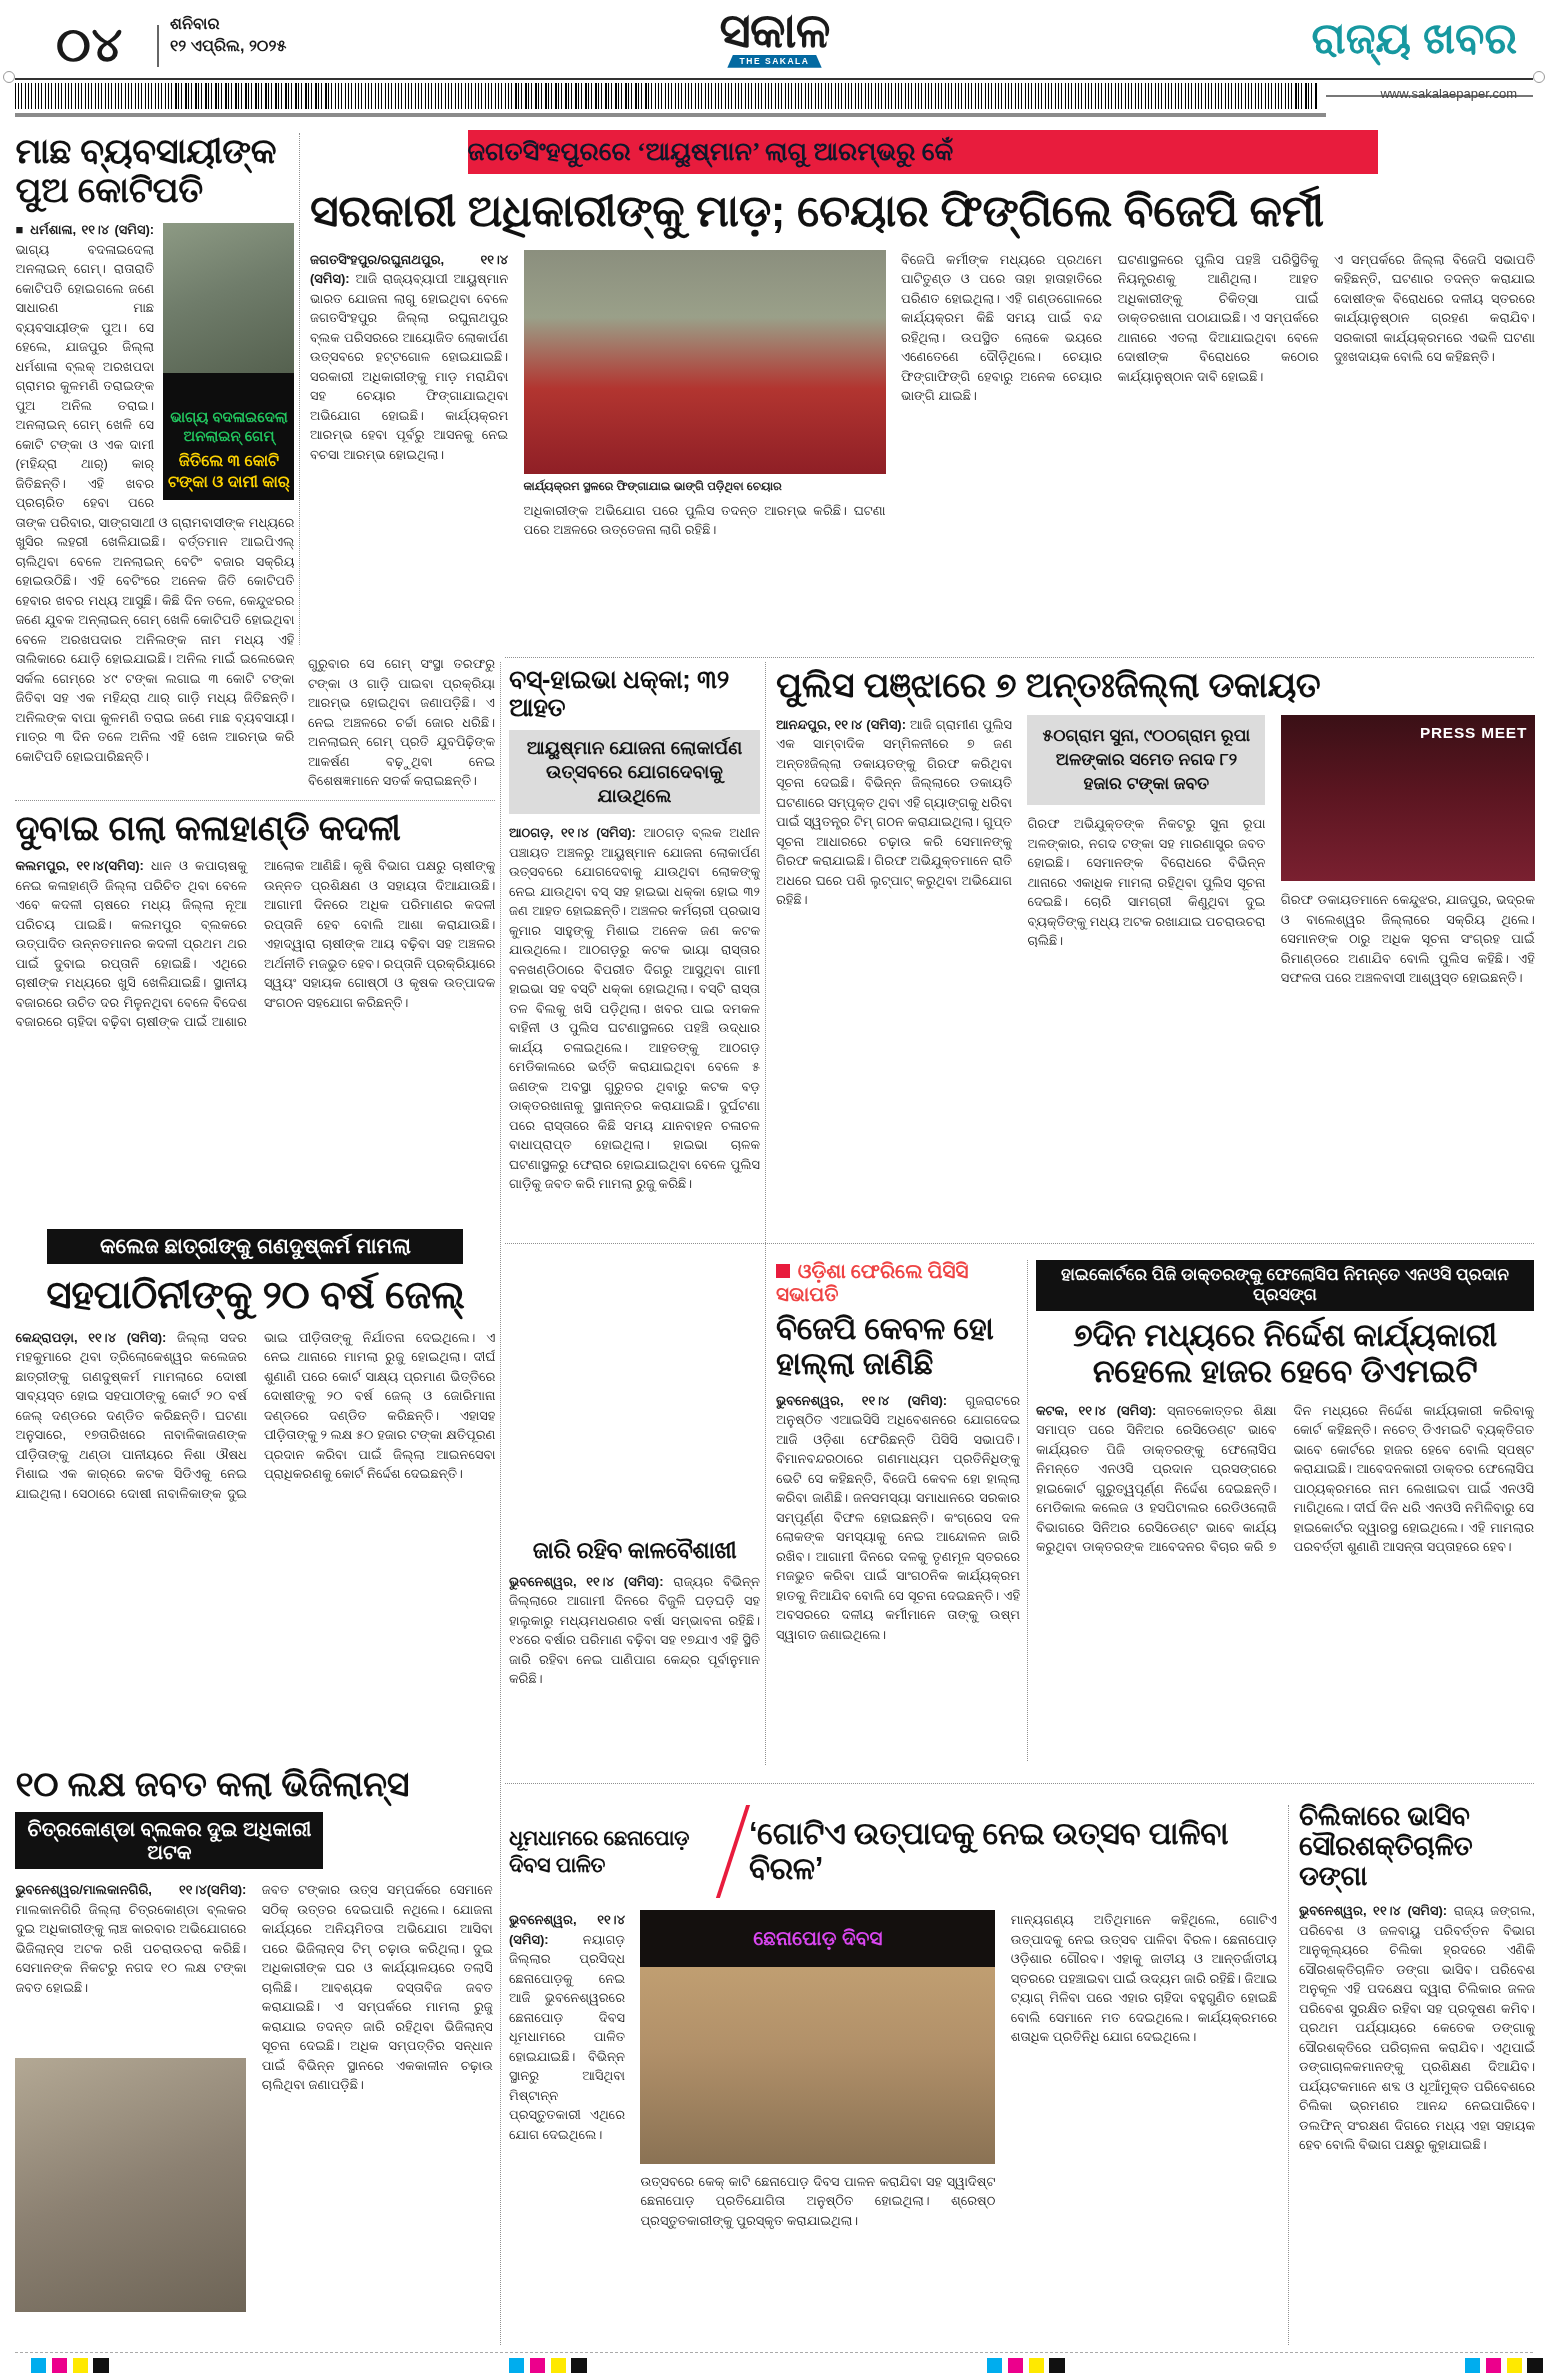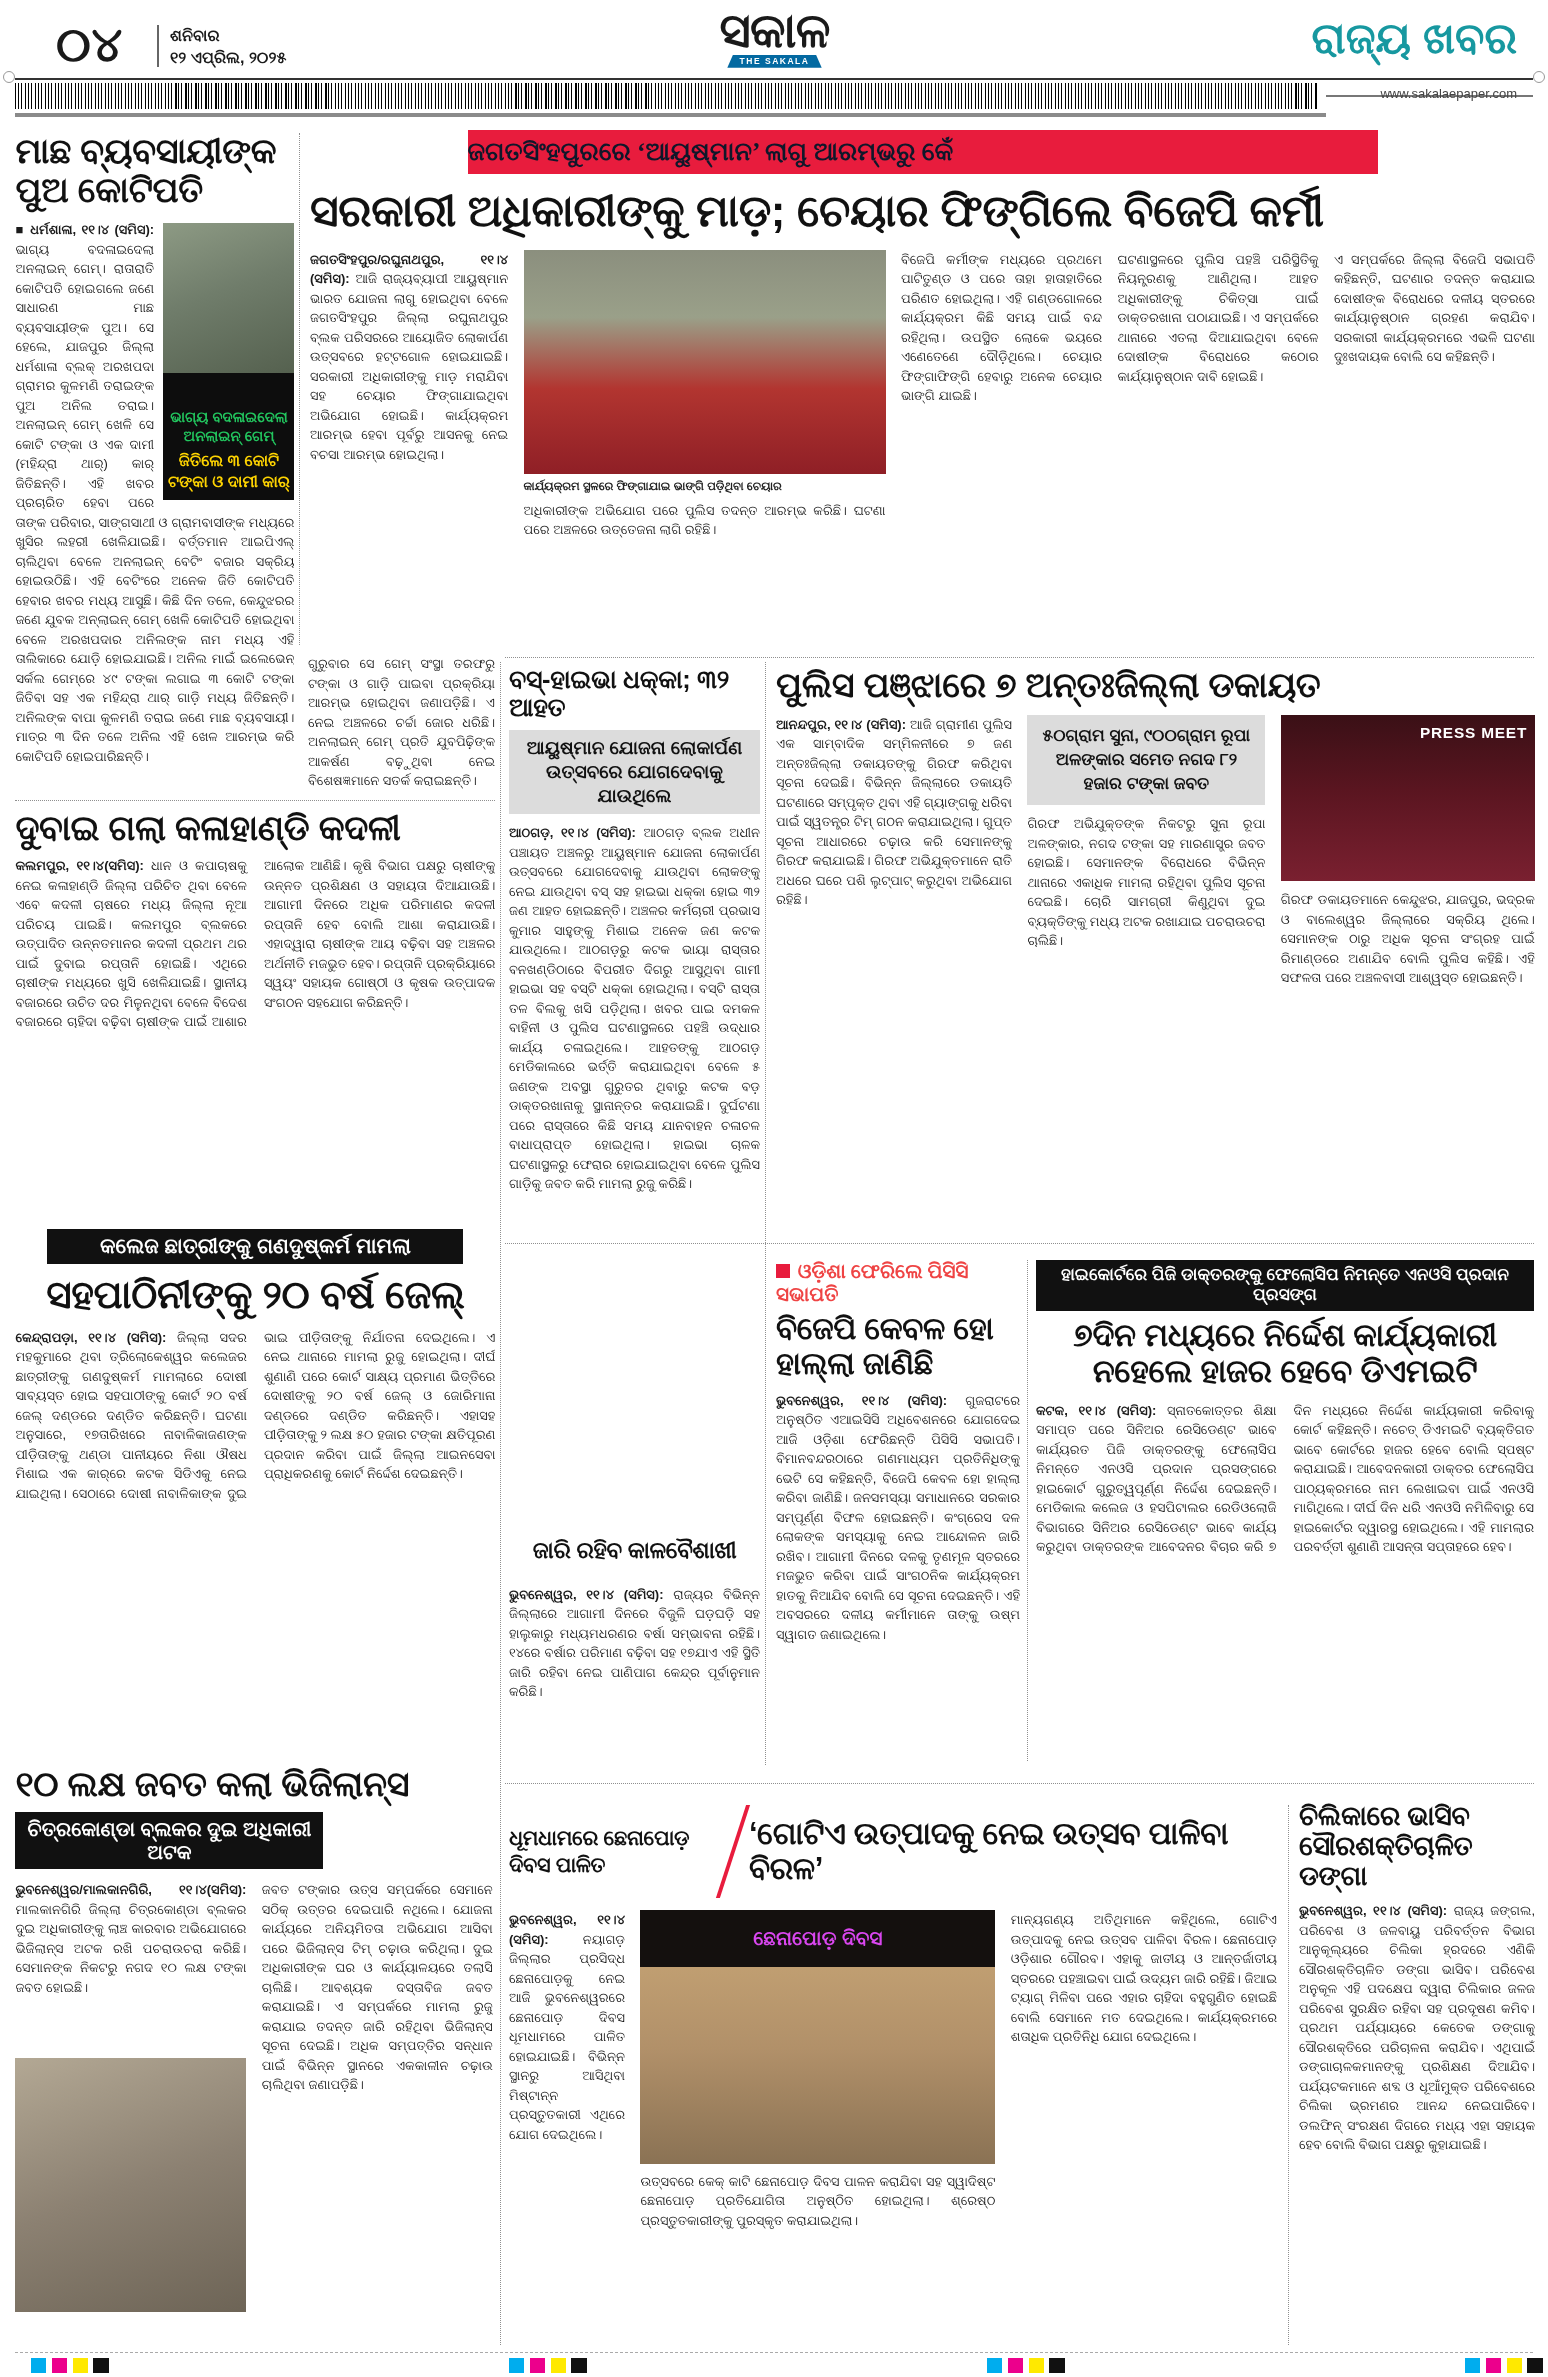--- a/index.html
+++ b/index.html
@@ -62,21 +62,21 @@
 </head>
 <body>
 
 <div class="page">
 
   <div class="abs reg-circle" style="left:3.1px;top:71px;"></div>
   <div class="abs reg-circle" style="right:3.1px;top:71px;"></div>
 
   <div class="abs pagenum" style="left:56px;top:17px;">୦୪</div>
   <div class="abs hdr-sep" style="left:157px;top:25px;height:42px;"></div>
-  <div class="abs hdr-date" style="left:170px;top:25px;">
+  <div class="abs hdr-date" style="left:170px;top:13px;">
     <div>ଶନିବାର</div>
     <div>୧୨ ଏପ୍ରିଲ, ୨୦୨୫</div>
   </div>
   <div class="abs masthead" style="left:651px;top:7.7px;">
     <div class="m-title">ସକାଳ</div>
     <div class="m-sub">THE SAKALA</div>
   </div>
   <div class="abs section-title" style="right:31px;top:14px;">ରାଜ୍ୟ ଖବର</div>
 
   <div class="abs rule-top" style="left:15.4px;top:78px;width:1518px;height:2.3px;"></div>
@@ -142,21 +142,21 @@
     <div class="hl" style="font-size:25.4px;">ବସ୍-ହାଇଭା ଧକ୍କା; ୩୨ ଆହତ</div>
     <div class="graybox" style="font-size:18.5px;padding:6.2px 7.7px;margin-top:7.7px;line-height:1.3;">ଆୟୁଷ୍ମାନ ଯୋଜନା ଲୋକାର୍ପଣ ଉତ୍ସବରେ ଯୋଗଦେବାକୁ ଯାଉଥିଲେ</div>
     <div class="body-txt" style="margin-top:9.3px;height:756px;">
       <span class="dl">ଆଠଗଡ଼, ୧୧।୪ (ସମିସ):</span>
       <span>ଆଠଗଡ଼ ବ୍ଲକ ଅଧୀନ ପଞ୍ଚାୟତ ଅଞ୍ଚଳରୁ ଆୟୁଷ୍ମାନ ଯୋଜନା ଲୋକାର୍ପଣ ଉତ୍ସବରେ ଯୋଗଦେବାକୁ ଯାଉଥିବା ଲୋକଙ୍କୁ ନେଇ ଯାଉଥିବା ବସ୍ ସହ ହାଇଭା ଧକ୍କା ହୋଇ ୩୨ ଜଣ ଆହତ ହୋଇଛନ୍ତି। ଅଞ୍ଚଳର କର୍ମଚାରୀ ପ୍ରଭାସ କୁମାର ସାହୁଙ୍କୁ ମିଶାଇ ଅନେକ ଜଣ କଟକ ଯାଉଥିଲେ। ଆଠଗଡ଼ରୁ କଟକ ଭାୟା ରାସ୍ତାର ବନଖଣ୍ଡିଠାରେ ବିପରୀତ ଦିଗରୁ ଆସୁଥିବା ଗାମୀ ହାଇଭା ସହ ବସ୍‌ଟି ଧକ୍କା ହୋଇଥିଲା। ବସ୍‌ଟି ରାସ୍ତା ତଳ ବିଲକୁ ଖସି ପଡ଼ିଥିଲା। ଖବର ପାଇ ଦମକଳ ବାହିନୀ ଓ ପୁଲିସ ଘଟଣାସ୍ଥଳରେ ପହଞ୍ଚି ଉଦ୍ଧାର କାର୍ଯ୍ୟ ଚଳାଇଥିଲେ। ଆହତଙ୍କୁ ଆଠଗଡ଼ ମେଡିକାଲରେ ଭର୍ତ୍ତି କରାଯାଇଥିବା ବେଳେ ୫ ଜଣଙ୍କ ଅବସ୍ଥା ଗୁରୁତର ଥିବାରୁ କଟକ ବଡ଼ ଡାକ୍ତରଖାନାକୁ ସ୍ଥାନାନ୍ତର କରାଯାଇଛି। ଦୁର୍ଘଟଣା ପରେ ରାସ୍ତାରେ କିଛି ସମୟ ଯାନବାହନ ଚଳାଚଳ ବାଧାପ୍ରାପ୍ତ ହୋଇଥିଲା। ହାଇଭା ଚାଳକ ଘଟଣାସ୍ଥଳରୁ ଫେରାର ହୋଇଯାଇଥିବା ବେଳେ ପୁଲିସ ଗାଡ଼ିକୁ ଜବତ କରି ମାମଲା ରୁଜୁ କରିଛି।</span>
     </div>
   </div>
 
   <div class="abs" style="left:509px;top:1538px;width:251px;height:228px;overflow:hidden;">
     <div class="hl" style="font-size:23px;text-align:center;">ଜାରି ରହିବ କାଳବୈଶାଖୀ</div>
-    <div class="body-txt" style="margin-top:21px;height:185px;">
+    <div class="body-txt" style="margin-top:8px;height:185px;">
       <span class="dl">ଭୁବନେଶ୍ୱର, ୧୧।୪ (ସମିସ):</span>
       <span>ରାଜ୍ୟର ବିଭିନ୍ନ ଜିଲ୍ଲାରେ ଆଗାମୀ ଦିନରେ ବିଜୁଳି ଘଡ଼ଘଡ଼ି ସହ ହାଲୁକାରୁ ମଧ୍ୟମଧରଣର ବର୍ଷା ସମ୍ଭାବନା ରହିଛି। ୧୪ରେ ବର୍ଷାର ପରିମାଣ ବଢ଼ିବା ସହ ୧୭ଯାଏ ଏହି ସ୍ଥିତି ଜାରି ରହିବା ନେଇ ପାଣିପାଗ କେନ୍ଦ୍ର ପୂର୍ବାନୁମାନ କରିଛି।</span>
     </div>
   </div>
 
   <div class="abs" style="left:776px;top:665px;width:759px;height:571px;overflow:hidden;">
     <div class="hl" style="font-size:35px;">ପୁଲିସ ପଞ୍ଝାରେ ୭ ଅନ୍ତଃଜିଲ୍ଲା ଡକାୟତ</div>
     <div style="display:flex;gap:15.4px;margin-top:10.8px;">
       <div class="body-txt" style="width:236px;height:478px;">
         <span class="dl">ଆନନ୍ଦପୁର, ୧୧।୪ (ସମିସ):</span>

